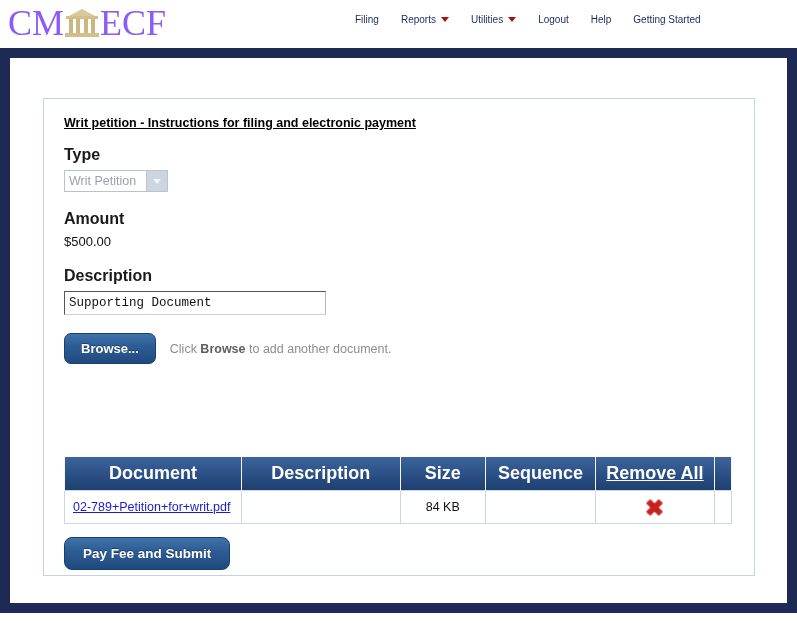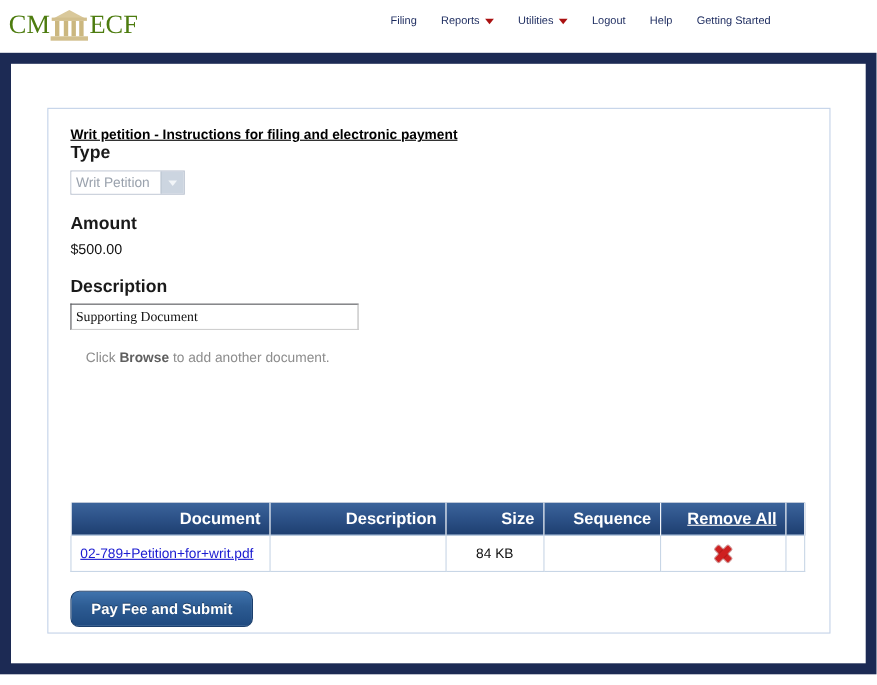--- a/index.html
+++ b/index.html
@@ -22,22 +22,22 @@
     background: #ffffff;
   }
   .logo {
     position: absolute;
     left: 8px;
     top: 2px;
     display: flex;
     align-items: center;
     height: 42px;
     font-family: "Liberation Serif", serif;
-    font-size: 24px;
-    color: #4d7c0f;
+    font-size: 36px;
+    color: #8b5cf6;
     letter-spacing: 0px;
   }
   .logo .cm, .logo .ecf {
     line-height: 1;
     font-weight: 400;
   }
   .courthouse {
     display: inline-block;
     width: 34px;
     height: 30px;
@@ -156,21 +156,21 @@
     padding: 14px 20px 0 20px;
     box-sizing: border-box;
   }
 
   .instructions-link {
     font-size: 12.5px;
     font-weight: bold;
     color: #000000;
     text-decoration: underline;
     display: inline-block;
-    margin-bottom: 2px;
+    margin-bottom: 16px;
     cursor: pointer;
   }
 
   .field-label {
     font-size: 16px;
     font-weight: bold;
     color: #1a1a1a;
     margin-bottom: 6px;
   }
   .group { margin-bottom: 18px; }
@@ -213,21 +213,21 @@
 
   .amount-value {
     font-size: 13px;
     color: #111111;
   }
 
   .desc-input {
     width: 262px;
     height: 24px;
     box-sizing: border-box;
-    font-family: Liberation Serif, serif;
+    font-family: Liberation Mono, monospace;
     font-size: 12.5px;
     color: #111111;
     padding: 2px 4px;
     border-top: 1px solid #55565a;
     border-left: 1px solid #55565a;
     border-right: 1px solid #b8b8b8;
     border-bottom: 1px solid #cfcfcf;
     background: #ffffff;
     outline: none;
   }
@@ -262,26 +262,26 @@
     left: 20px;
     top: 358px;
     width: 668px;
     border-collapse: collapse;
     font-size: 12.5px;
   }
   .doc-table thead th {
     background: linear-gradient(to bottom, #3c649b 0%, #2c5187 50%, #1e3f70 100%);
     color: #ffffff;
     font-weight: bold;
-    text-align: right;
+    text-align: center;
     padding: 6px 8px;
     border-right: 1px solid #f2f5fa;
     border-left: 1px solid #f2f5fa;
     white-space: nowrap;
-    font-size: 15px;
+    font-size: 18px;
   }
   .doc-table thead th.col-doc { width: 178px; }
   .doc-table thead th.col-desc { width: 178px; }
   .doc-table thead th.col-size { width: 96px; }
   .doc-table thead th.col-seq { width: 100px; }
   .doc-table thead th.col-rem { width: 106px; }
   .doc-table thead th.col-pad { width: 10px; padding: 6px 2px; }
   .remove-all-link {
     color: #ffffff;
     text-decoration: underline;
@@ -411,20 +411,21 @@
           <div class="field-label">Amount</div>
           <div class="amount-value">$500.00</div>
         </div>
 
         <div class="group">
           <div class="field-label">Description</div>
           <input class="desc-input" type="text" value="Supporting Document" style="">
         </div>
 
         <div class="browse-row">
+          <button class="btn-blue">Browse...</button>
           <div class="browse-hint">
             <span>Click </span><b>Browse</b><span> to add another document.</span>
           </div>
         </div>
 
       </div>
 
       <table class="doc-table">
         <thead>
           <tr>

